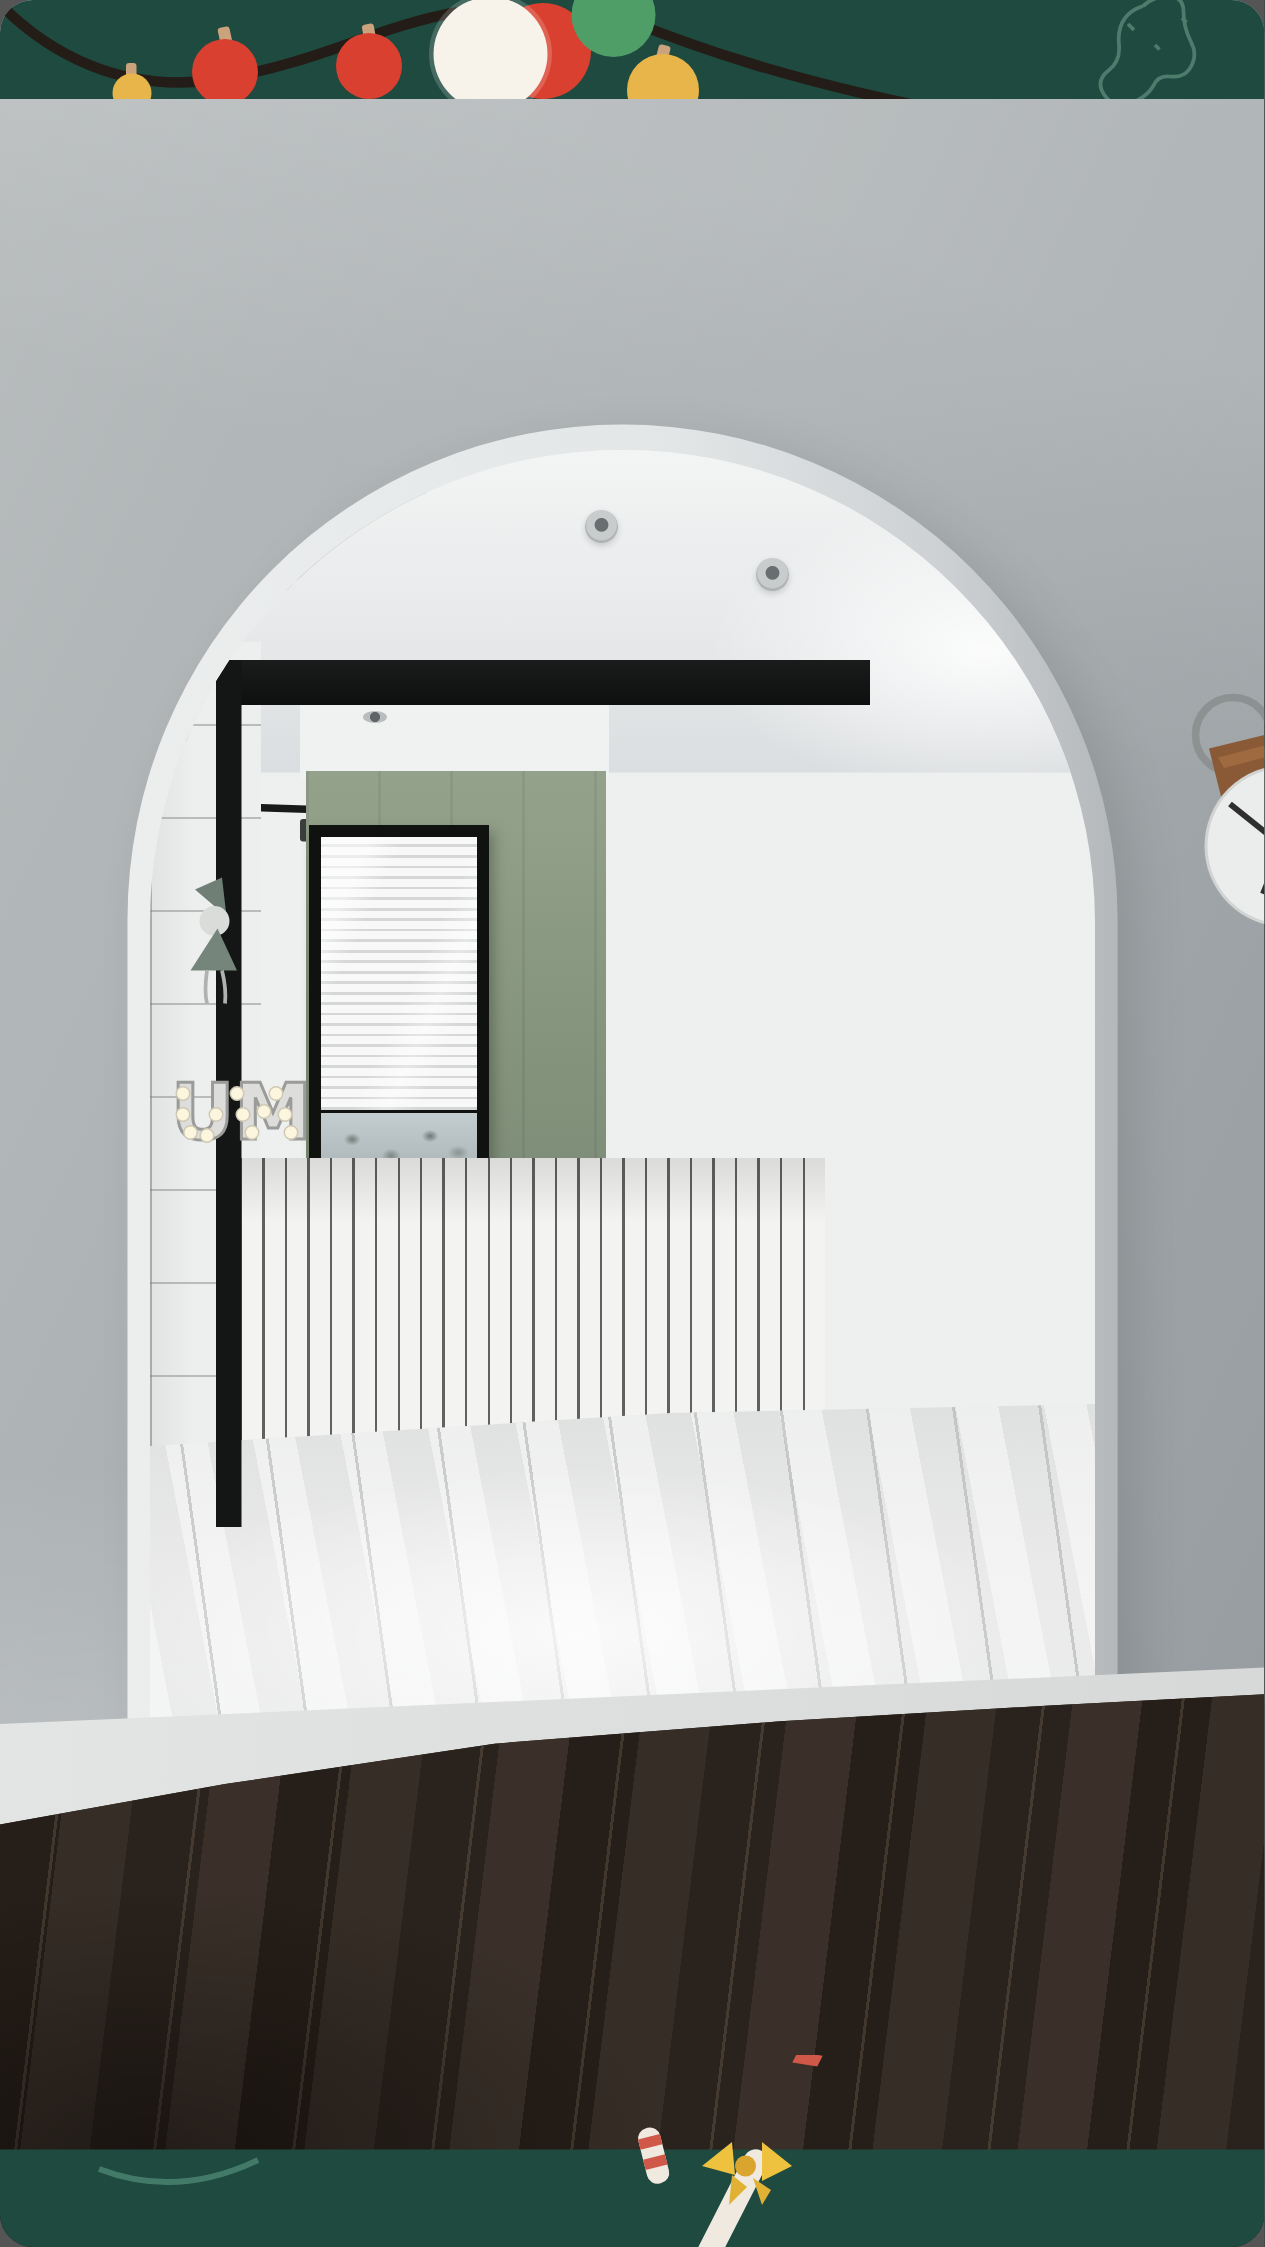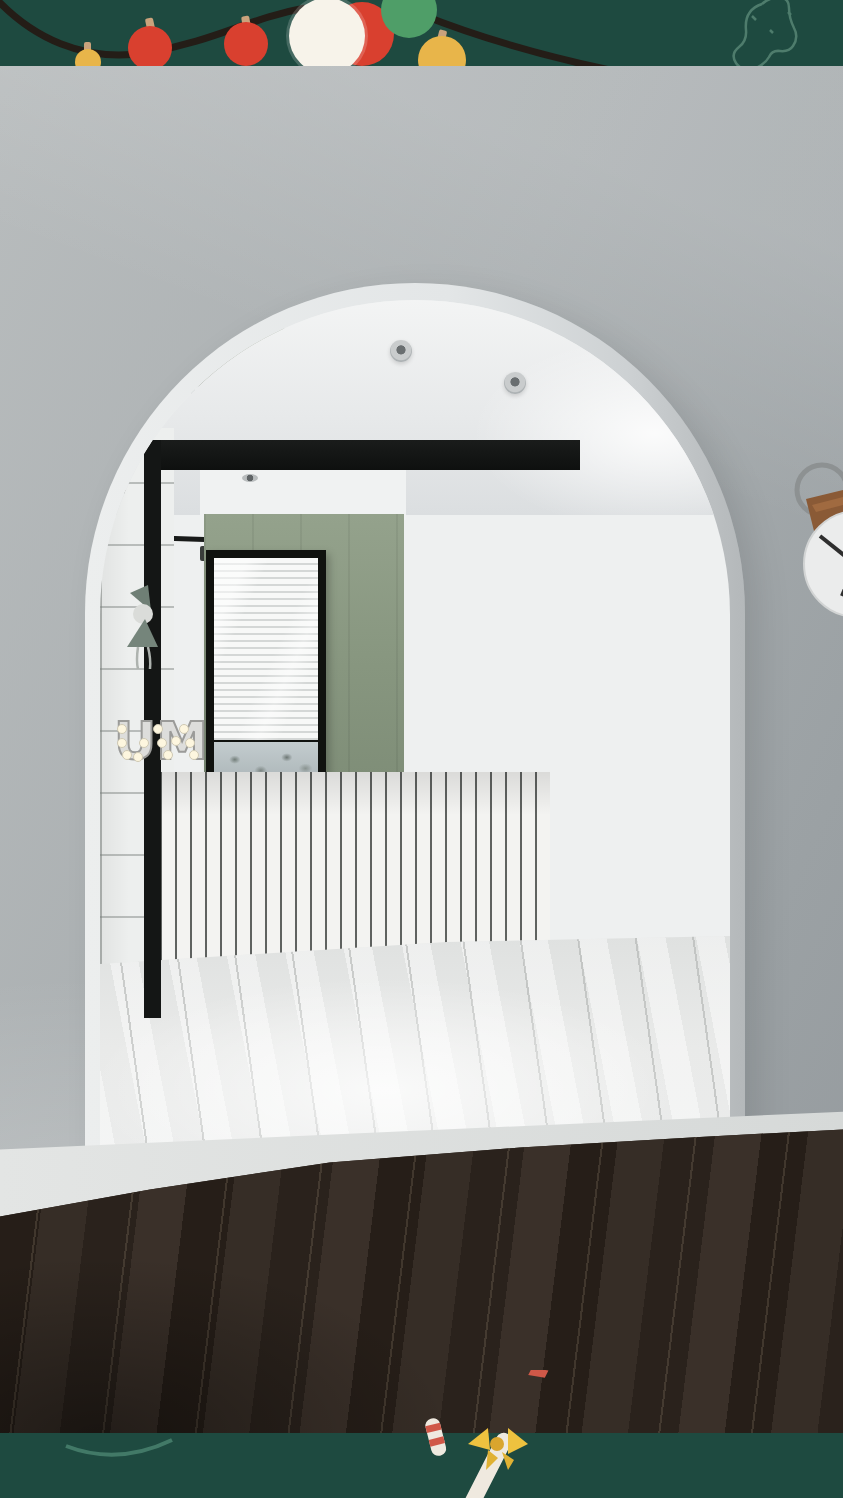--- a/index.html
+++ b/index.html
@@ -3,20 +3,21 @@
 <meta charset="utf-8">
 <style>
   html,body{margin:0;padding:0;background:#555;}
   #stage{
     position:relative;width:843px;height:1498px;overflow:hidden;
     font-family:"DejaVu Sans",sans-serif;
     background:
       radial-gradient(620px 420px at 8% 82%, rgba(255,255,255,.22), transparent 60%),
       linear-gradient(200deg, rgba(255,255,255,.15) 0 14%, transparent 30%),
       linear-gradient(115deg,#b9bdbe 0%,#aaafb1 42%,#9ba1a4 78%,#94999d 100%);
+    border-radius: 22px;
   }
   .abs{position:absolute;}
 
   
   #top-strip{left:0;top:0;width:843px;height:66px;background:#1e4a40;overflow:hidden;z-index:60;}
   #bottom-strip{left:0;top:1433px;width:843px;height:65px;background:#1e4a40;z-index:60;}
   #bottom-decor{left:0;top:1370px;width:843px;height:128px;z-index:61;}
   #clock-svg{left:0;top:440px;width:843px;height:220px;z-index:5;}
 
   

